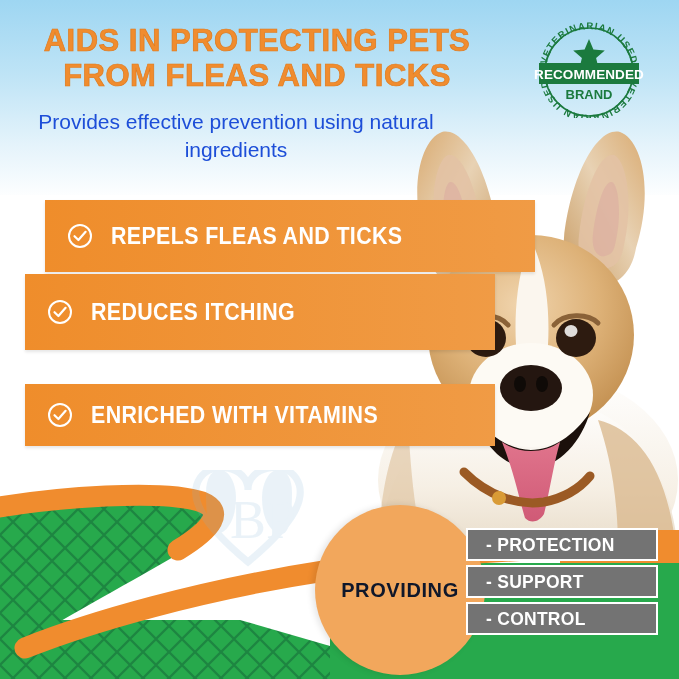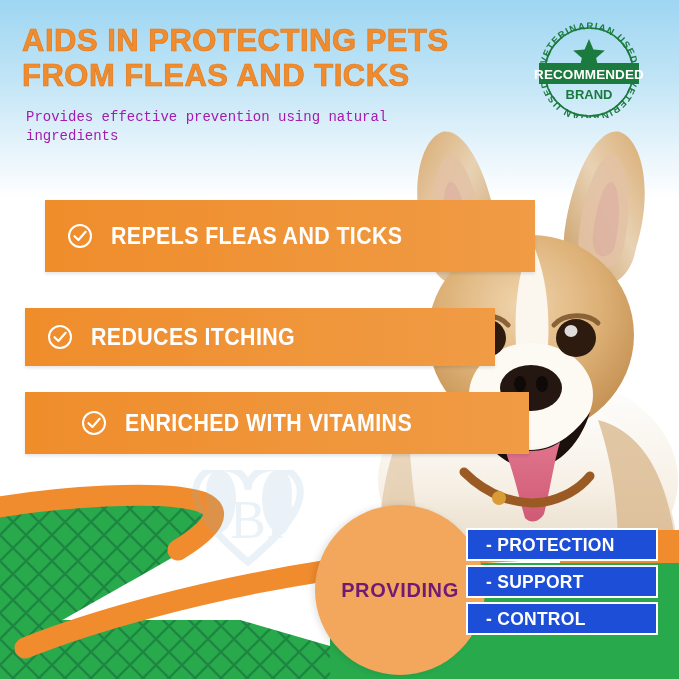--- a/index.html
+++ b/index.html
@@ -9,20 +9,21 @@
   }
   body {
     font-family: "Liberation Sans", sans-serif;
   }
   #poster {
     position: relative;
     width: 679px;
     height: 679px;
     overflow: hidden;
     background: #ffffff;
+    text-align: center;
   }
 
   
   .bg-sky {
     position: absolute;
     left: 0; top: 0;
     width: 679px; height: 200px;
     background: linear-gradient(to bottom, #9ed6f2 0%, #bfe4f6 38%, #e4f3fb 72%, #ffffff 100%);
   }
   .bg-white {
@@ -44,25 +45,24 @@
     letter-spacing: 0.5px;
     color: #f08c2e;
     text-transform: uppercase;
     -webkit-text-stroke: 0.7px #e07a1d;
   }
   .subhead {
     position: absolute;
     left: 26px;
     top: 108px;
     width: 420px;
-    font-size: 14px;
+    font-size: 21px;
     line-height: 1.35;
-    color: #a21caf;
+    color: #1d4ed8;
     font-weight: normal;
-    font-family: Liberation Mono, monospace;
   }
 
   
   .badge {
     position: absolute;
     left: 528px;
     top: 18px;
     width: 122px;
     height: 100px;
   }
@@ -83,22 +83,22 @@
   .bar {
     position: absolute;
     left: 25px;
     height: 62px;
     background: linear-gradient(to right, #ef8d2b 0%, #f09b45 100%);
     display: flex;
     align-items: center;
     box-shadow: 0 2px 3px rgba(0,0,0,0.10);
   }
   .bar-1 { top: 200px; width: 490px; height: 72px; margin-left: 20px; }
-  .bar-2 { top: 308px; width: 470px; height: 58px; }
-  .bar-3 { top: 392px; width: 470px; height: 62px; padding-left: 34px; }
+  .bar-2 { top: 274px; width: 470px; height: 76px; }
+  .bar-3 { top: 384px; width: 470px; height: 62px; }
   .bar-check {
     width: 26px; height: 26px;
     margin-left: 22px;
     flex: 0 0 auto;
   }
   .bar-check svg { display: block; }
   .bar-label {
     margin-left: 18px;
     color: #ffffff;
     font-size: 23px;
@@ -130,37 +130,37 @@
     width: 170px;
     height: 170px;
     border-radius: 50%;
     background: #f2a75c;
     display: flex;
     align-items: center;
     justify-content: center;
     box-shadow: -3px 0 6px rgba(0,0,0,0.10);
   }
   .providing-label {
-    color: #701a75;
+    color: #0f172a;
     font-size: 20px;
     font-weight: bold;
     letter-spacing: 0.6px;
     text-transform: uppercase;
   }
 
   
   .glist {
     position: absolute;
     left: 466px;
     top: 528px;
     width: 192px;
   }
   .gbar {
     height: 33px;
-    background: #1d4ed8;
+    background: #737373;
     border: 2px solid #ffffff;
     box-sizing: border-box;
     display: flex;
     align-items: center;
     margin-bottom: 4px;
   }
   .gbar-label {
     color: #ffffff;
     font-size: 19px;
     font-weight: bold;

